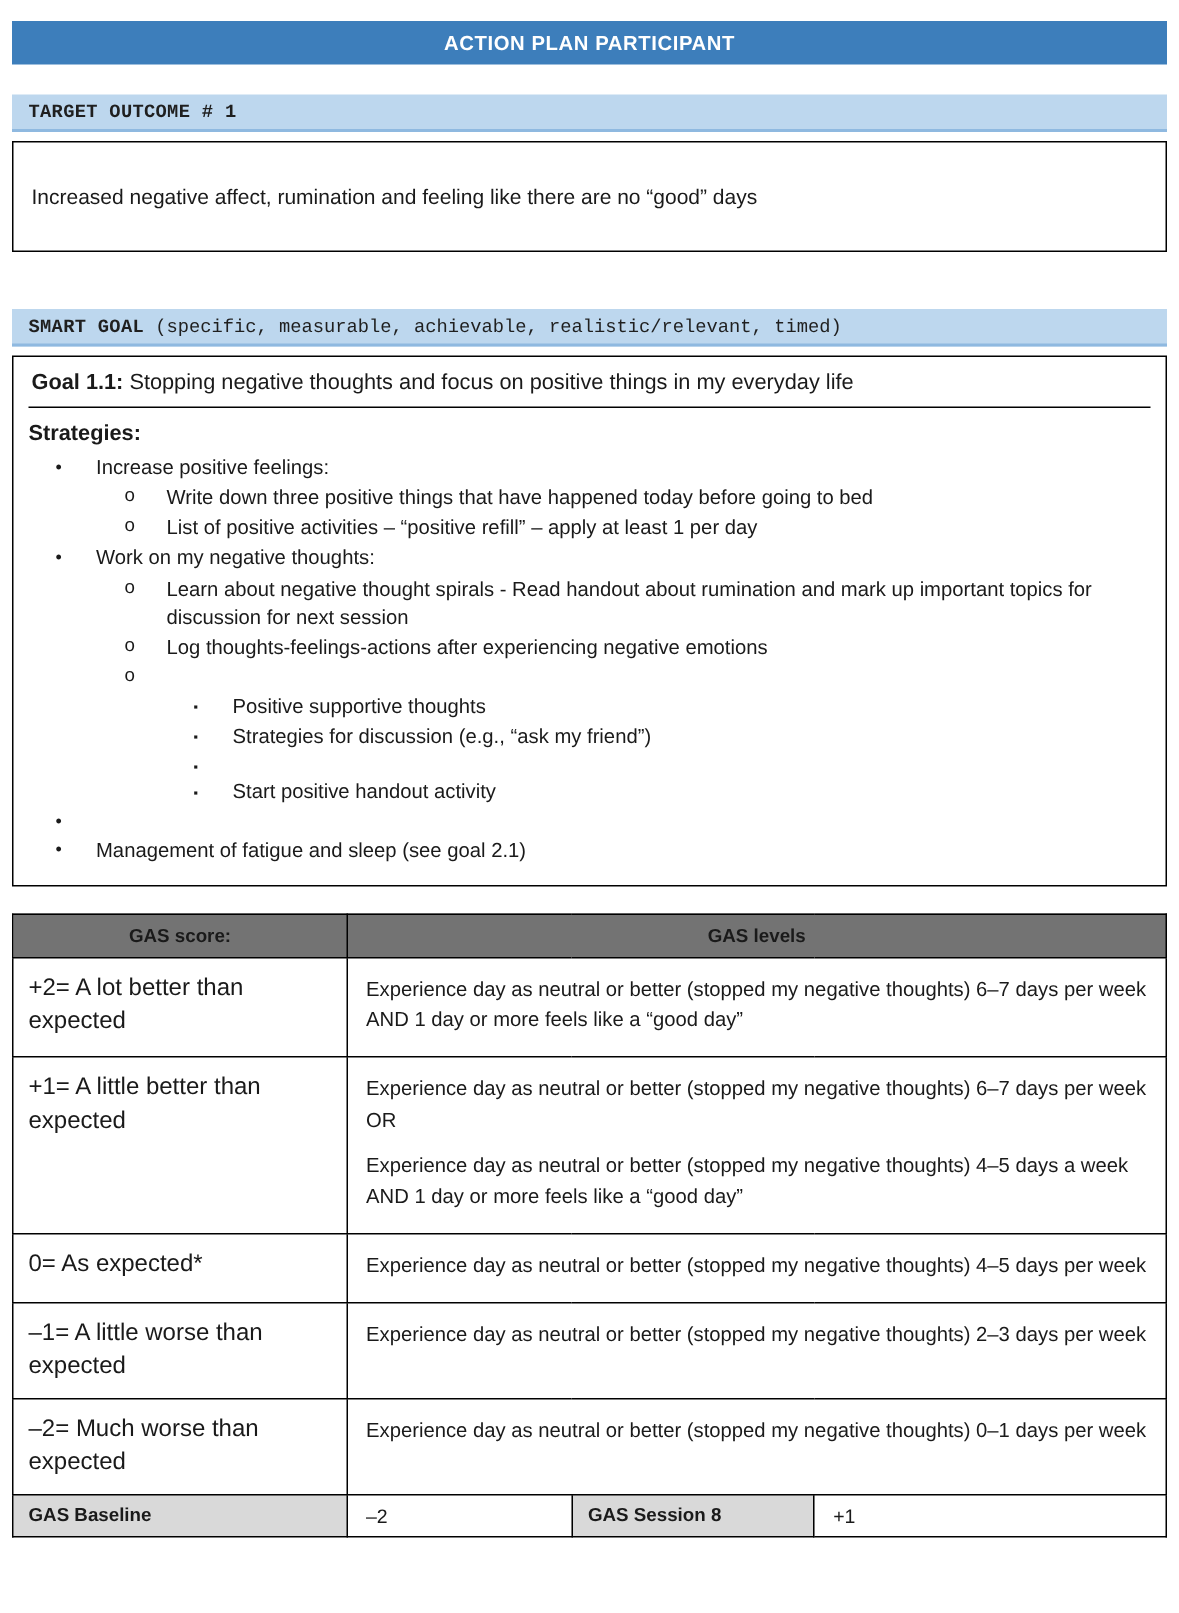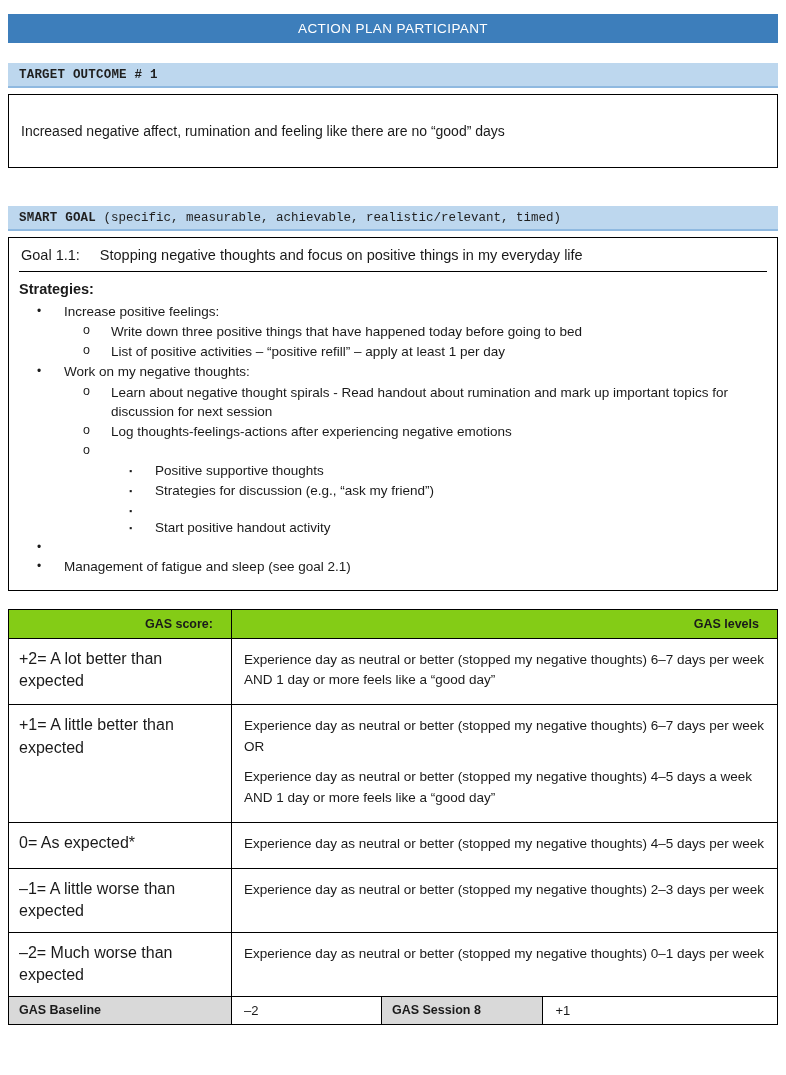--- a/index.html
+++ b/index.html
@@ -14,21 +14,21 @@
     box-sizing: border-box;
     padding: 14px 8px 10px 8px;
     background: #ffffff;
   }
 
   
   .banner {
     background: #3d7ebb;
     color: #ffffff;
     text-align: center;
-    font-weight: normal;
+    font-weight: bold;
     font-size: 13.5px;
     letter-spacing: 0.4px;
     padding: 7px 0 7px 0;
     margin-bottom: 20px;
   }
 
   
   .band {
     background: #bdd7ee;
     border-bottom: 2px solid #8fb9e0;
@@ -52,21 +52,21 @@
   .goal-box {
     border: 1.5px solid #000;
     margin-top: 6px;
     padding: 2px 10px 12px 10px;
   }
   .goal-line {
     font-size: 14.5px;
     padding: 7px 2px 8px 2px;
     border-bottom: 1px solid #000;
   }
-  .goal-label { font-weight: normal; margin-right: 20px; }
+  .goal-label { font-weight: bold; margin-right: 4px; }
   .strategies-heading {
     font-weight: bold;
     font-size: 14.5px;
     margin: 9px 0 5px 0;
   }
   .sl-item {
     display: flex;
     align-items: flex-start;
     font-size: 13.5px;
     line-height: 1.42;
@@ -86,22 +86,22 @@
     border-collapse: collapse;
     margin-top: 18px;
     table-layout: fixed;
   }
   table.gas th, table.gas td {
     border: 1px solid #000;
     vertical-align: top;
     box-sizing: border-box;
   }
   table.gas th {
-    background: #84cc16;
-    text-align: right;
+    background: #737373;
+    text-align: center;
     font-size: 12.5px;
     padding: 7px 18px;
   }
   td.score-cell {
     font-size: 16px;
     padding: 9px 10px;
     line-height: 1.4;
   }
   td.level-cell { padding: 4px 12px; }
   td.level-cell p {

